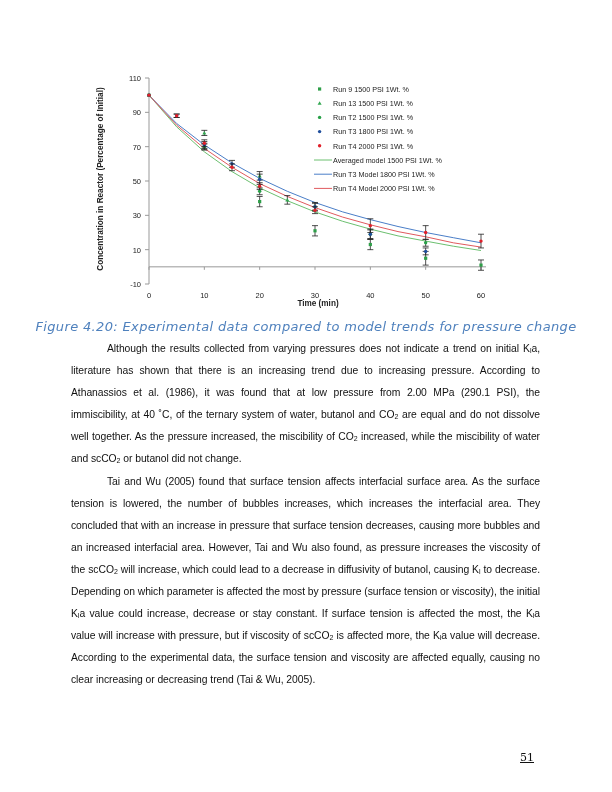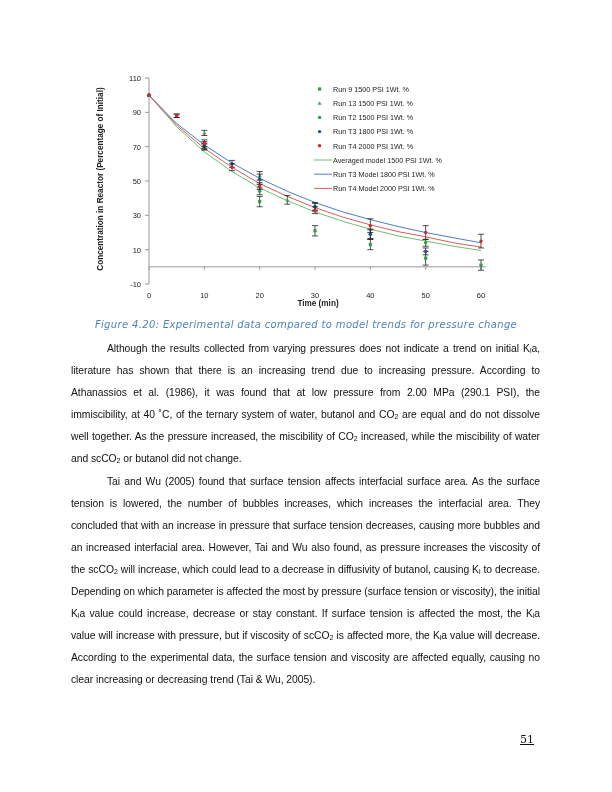--- a/index.html
+++ b/index.html
@@ -1,22 +1,22 @@
 <!DOCTYPE html>
 <html><head>
 <meta charset="utf-8">
 <style>
   html, body { margin:0; padding:0; background:#ffffff; }
   body { width:612px; height:792px; position:relative; overflow:hidden; font-family:"DejaVu Serif", serif; color:#111; }
   #chart { position:absolute; left:80px; top:66px; width:440px; height:250px; }
   #chart text { font-family:"Liberation Sans", sans-serif; }
-  .caption { position:absolute; left:0; width:612px; top:319px; text-align:center; font-family:"DejaVu Sans", sans-serif; font-style:italic; font-size:10px; color:#4f81bd; letter-spacing:0.35px; }
+  .caption { position:absolute; left:0; width:612px; top:319px; text-align:center; font-family:"DejaVu Sans", sans-serif; font-style:italic; font-size:13px; color:#4f81bd; letter-spacing:0.35px; }
   .body-text { position:absolute; left:71px; width:469px; top:338px; font-family:Liberation Sans, sans-serif; font-size:10.35px; line-height:22.1px; text-align:justify; letter-spacing:-0.05px; }
   .body-text p { margin:0; text-indent:36px; }
-  .page-number { position:absolute; left:520px; top:733px; font-family:"DejaVu Serif", serif; font-size:11px;text-decoration:underline; }
+  .page-number { position:absolute; left:520px; top:751px; font-family:"DejaVu Serif", serif; font-size:11px;text-decoration:underline; }
   sub { font-size:7px; vertical-align:-1px; line-height:0; }
 </style>
 </head>
 <body>
 
 <svg id="chart" viewBox="0 0 440 250" xmlns="http://www.w3.org/2000/svg">
   <g id="axes">
       <line x1="69" y1="12" x2="69" y2="218" stroke="#999" stroke-width="1"></line>
       <line x1="69" y1="200.83333333333334" x2="406" y2="200.83333333333334" stroke="#999" stroke-width="1"></line>
       <line x1="65" y1="218" x2="69" y2="218" stroke="#999" stroke-width="1"></line>

